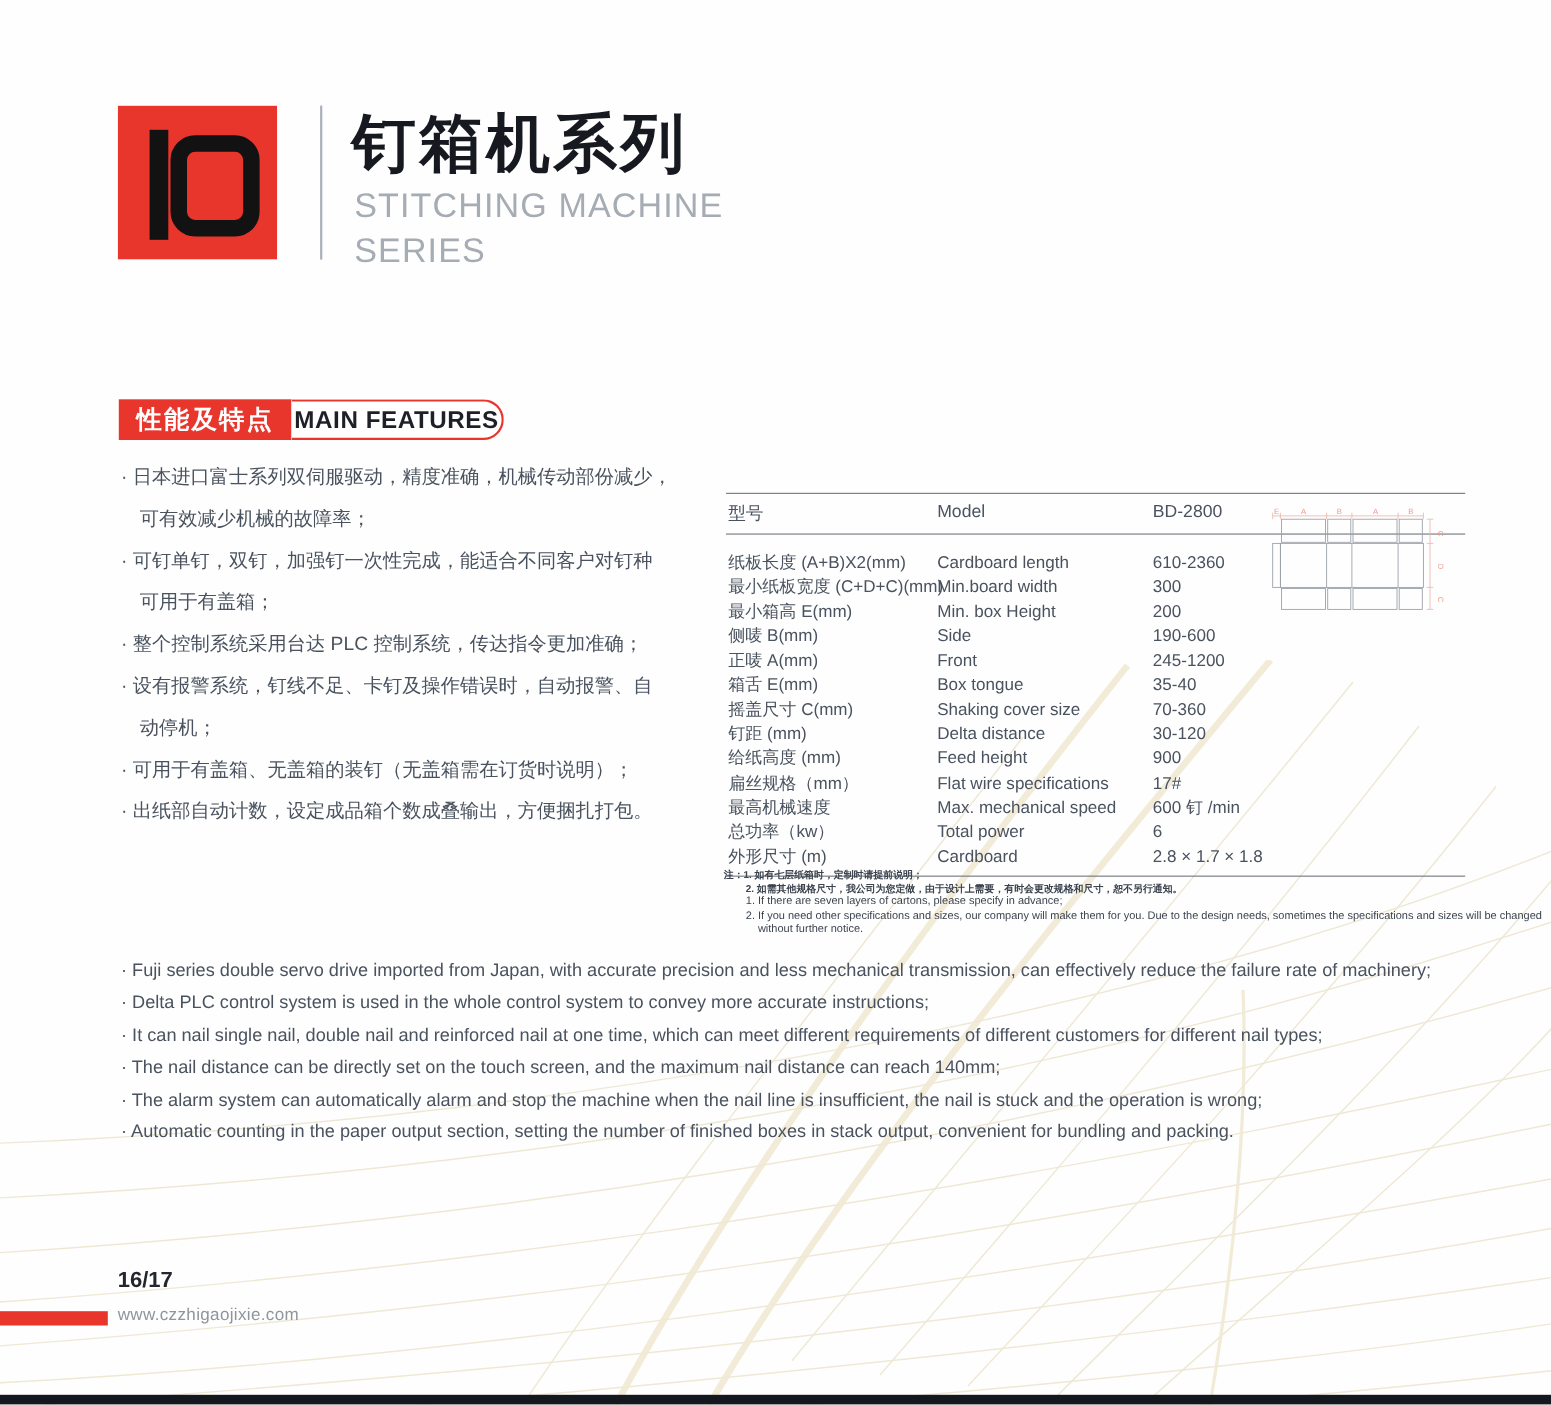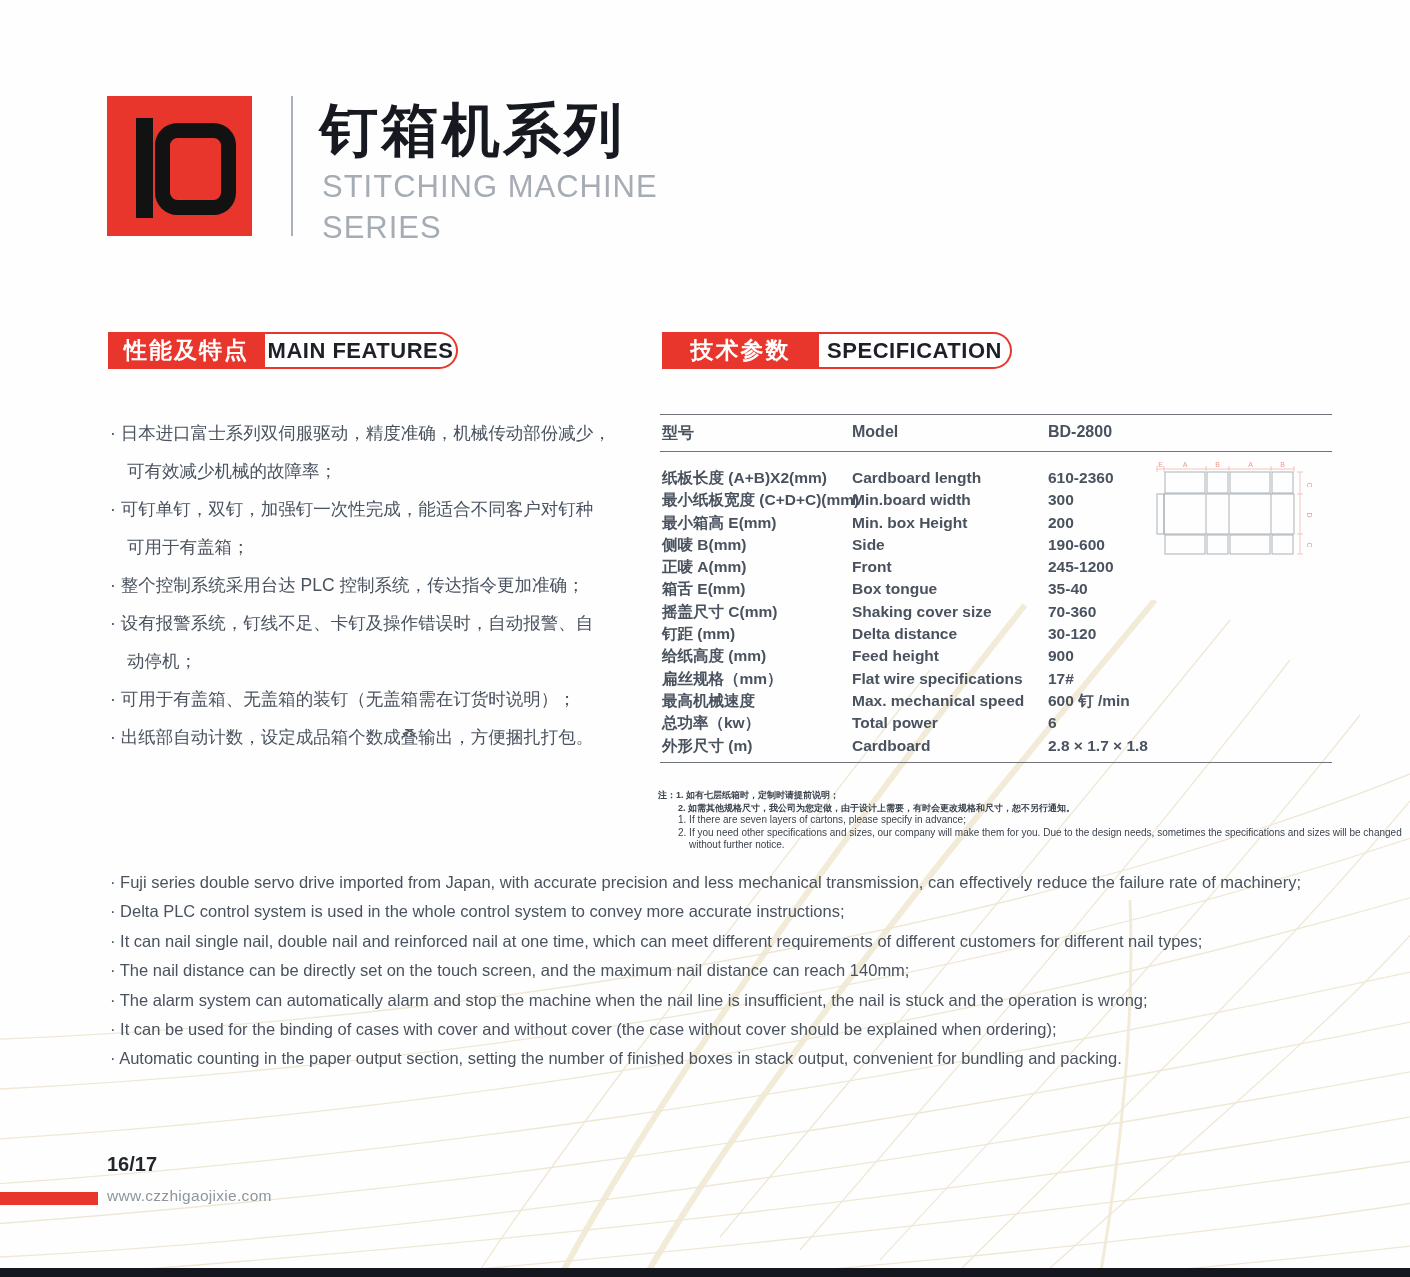--- a/index.html
+++ b/index.html
@@ -23,36 +23,36 @@
   .bg-curves{position:absolute;left:0;top:600px;width:1410px;height:677px;z-index:0;pointer-events:none;}
   .content{position:absolute;inset:0;z-index:1;}
 
   
   .logo{left:107px;top:96px;width:145px;height:140px;}
   .title-divider{left:291px;top:96px;width:2px;height:140px;background:#A9B0BA;}
   .title-cn{left:320px;top:92px;font-size:58px;font-weight:bold;color:var(--ink);letter-spacing:3px;white-space:nowrap;}
   .title-en{left:322px;top:166px;font-size:31px;line-height:41px;color:var(--gray);letter-spacing:1px;white-space:nowrap;}
 
   
-  .sec-header{position:absolute;display:flex;height:37px;}
+  .sec-header{position:absolute;display:flex;height:37px;margin-top:31px;}
   .sec-cn{width:157px;background:var(--accent);color:#fff;font-weight:bold;font-size:23px;
     display:flex;align-items:center;justify-content:center;letter-spacing:2px;}
   .sec-en{width:193px;background:#fff;border:2px solid var(--accent);border-left:none;
     border-radius:0 19px 19px 0;color:#1D2127;font-weight:bold;font-size:22px;
     display:flex;align-items:center;justify-content:center;letter-spacing:0.5px;}
   .features-header{left:108px;top:332px;}
   .spec-header{left:662px;top:332px;}
 
   
   .features-cn{left:110px;top:414px;width:520px;font-size:17.5px;line-height:38px;color:var(--body);}
   .features-cn .line{white-space:nowrap;}
   .features-cn .cont{padding-left:17px;}
 
   
-  .spec-table{left:660px;top:414px;width:672px;border-top:1px solid var(--rule);border-bottom:1px solid var(--rule);font-weight:bold;}
+  .spec-table{left:660px;top:448px;width:672px;border-top:1px solid var(--rule);border-bottom:1px solid var(--rule);}
   .spec-head{display:grid;grid-template-columns:190px 196px 1fr;padding:8px 0 7px 2px;
     border-bottom:1px solid var(--rule);font-size:16px;color:var(--body);}
   .spec-body{padding:15px 0 5px 2px;}
   .spec-row{display:grid;grid-template-columns:190px 196px 1fr;line-height:22.3px;font-size:15.5px;color:var(--body);white-space:nowrap;}
 
   
   .diagram{left:1155px;top:462px;width:158px;height:104px;}
   .diagram .grid{fill:none;stroke:#9AA0A8;stroke-width:0.8;}
   .diagram .dim{stroke:#EDB0A4;stroke-width:0.7;fill:none;}
   .diagram text{fill:var(--dim);font-size:7px;font-family:"Liberation Sans",sans-serif;}
@@ -120,24 +120,20 @@
       <div>STITCHING MACHINE</div>
       <div>SERIES</div>
     </div>
     <div class="abs title-cn">钉箱机系列</div>
 
     <div class="sec-header features-header">
       <div class="sec-cn">性能及特点</div>
       <div class="sec-en">MAIN FEATURES</div>
     </div>
 
-    <div class="sec-header spec-header">
-      <div class="sec-cn">技术参数</div>
-      <div class="sec-en">SPECIFICATION</div>
-    </div>
 
     <div class="abs features-cn">
       <div class="line">· 日本进口富士系列双伺服驱动，精度准确，机械传动部份减少，</div>
       <div class="line cont">可有效减少机械的故障率；</div>
       <div class="line">· 可钉单钉，双钉，加强钉一次性完成，能适合不同客户对钉种</div>
       <div class="line cont">可用于有盖箱；</div>
       <div class="line">· 整个控制系统采用台达 PLC 控制系统，传达指令更加准确；</div>
       <div class="line">· 设有报警系统，钉线不足、卡钉及操作错误时，自动报警、自</div>
       <div class="line cont">动停机；</div>
       <div class="line">· 可用于有盖箱、无盖箱的装钉（无盖箱需在订货时说明）；</div>
@@ -271,21 +267,20 @@
       <div class="line en ind">2. If you need other specifications and sizes, our company will make them for you. Due to the design needs, sometimes the  specifications and sizes will be changed</div>
       <div class="line en ind2">without further notice.</div>
     </div>
 
     <div class="abs features-en">
       <div class="line">· Fuji series double servo drive imported from Japan, with accurate precision and less mechanical transmission, can effectively reduce the failure rate of machinery;</div>
       <div class="line">· Delta PLC control system is used in the whole control system to convey more accurate instructions;</div>
       <div class="line">· It can nail single nail, double nail and reinforced nail at one time, which can meet different requirements of different customers for different nail types;</div>
       <div class="line">· The nail distance can be directly set on the touch screen, and the maximum nail distance can reach 140mm;</div>
       <div class="line">· The alarm system can automatically alarm and stop the machine when the nail line is insufficient, the nail is stuck and the operation is wrong;</div>
-      <div class="line">· It can be used for the binding of cases with cover and without cover (the case without cover should be explained when ordering);</div>
       <div class="line">· Automatic counting in the paper output section, setting the number of finished boxes in stack output, convenient for bundling and packing.</div>
     </div>
 
     <div class="abs page-num">16/17</div>
     <div class="abs footer-bar"></div>
     <div class="abs site-url">www.czzhigaojixie.com</div>
     <div class="abs bottom-strip"></div>
 
   </div>
 </div>

